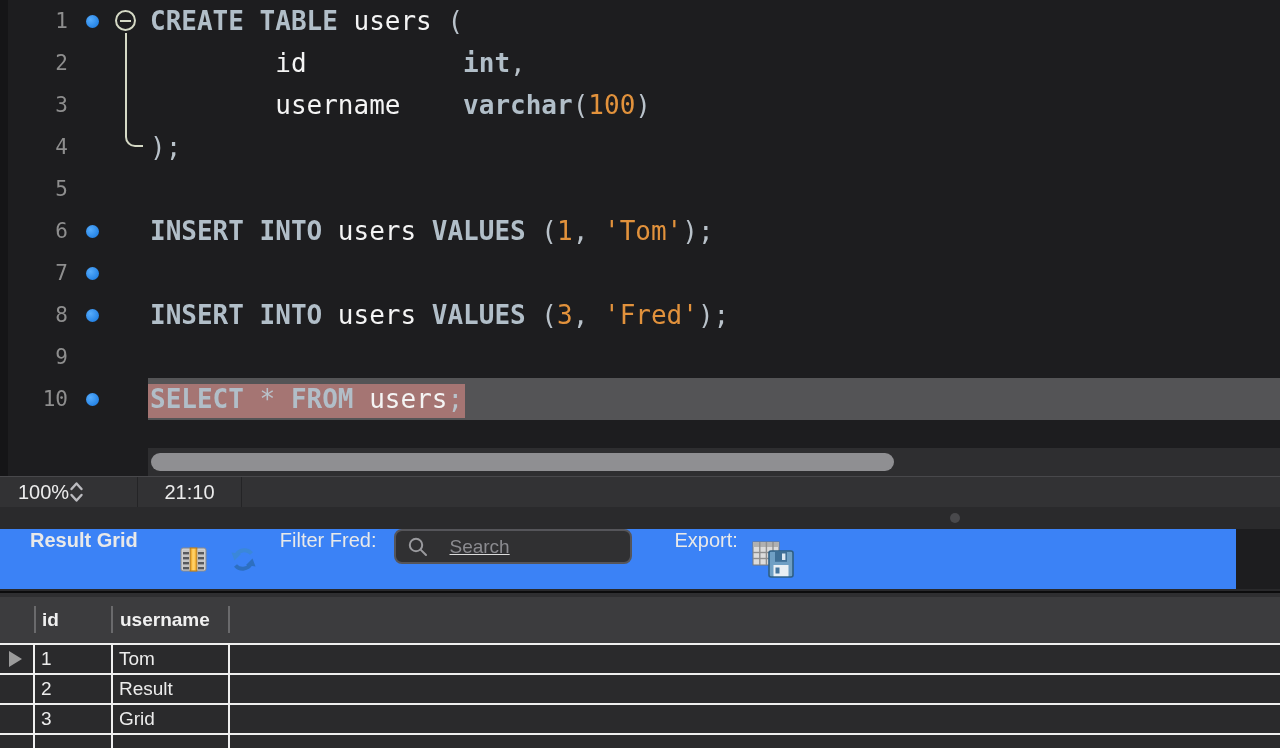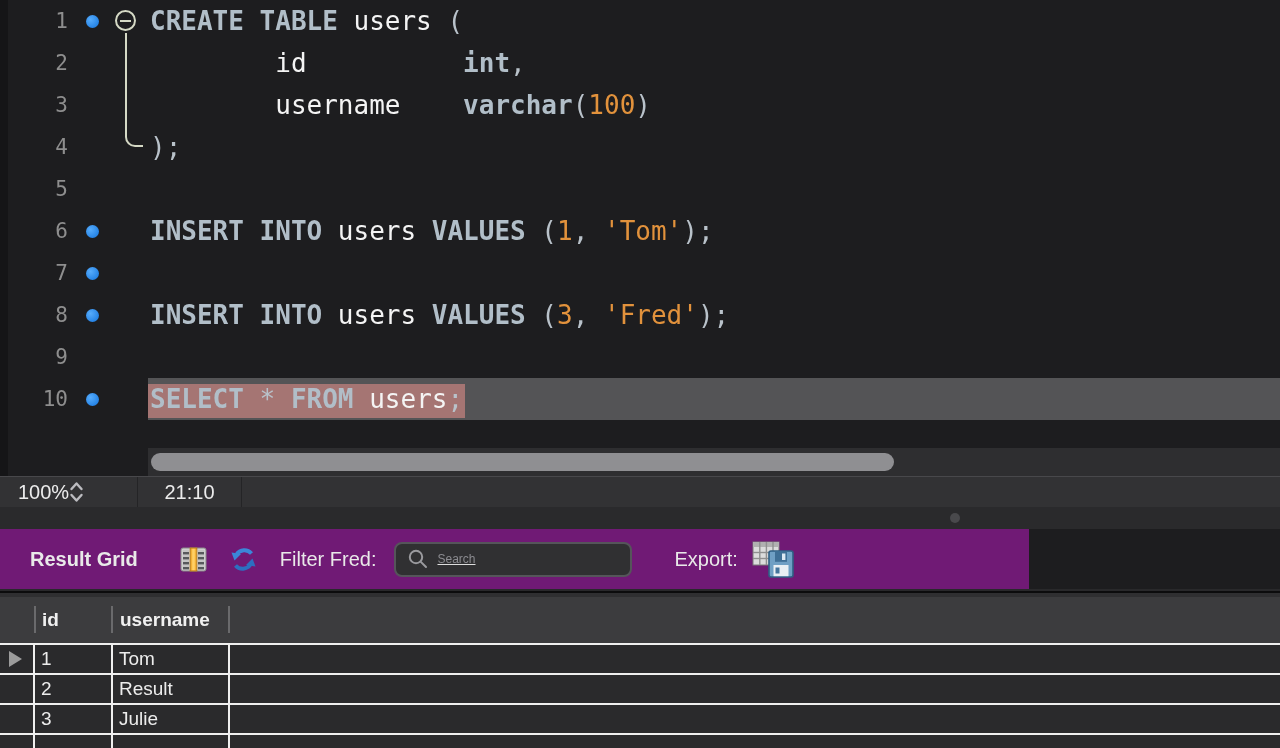--- a/index.html
+++ b/index.html
@@ -61,36 +61,36 @@
   .sb-sep { width:1px; background:#242426; }
   .sb-time { width:103px; display:flex; align-items:center; justify-content:center; }
   .sb-fill { flex:1; }
 
   
   .splitter { position:relative; width:1280px; height:22px; background:#2a2a2c; }
   .splitter-dot { position:absolute; left:950px; top:6px; width:10px; height:10px; border-radius:50%; background:#49494c; }
 
   
   .rg-toolbar {
-    display:flex; align-items:center; width:1029px; height:60px; background:#701a75;
+    display:flex; width:1236px; height:60px; background:#3b82f6;
     color:#e9e9e9; font-size:20px;
   }
   .rg-title { font-weight:bold; margin-left:30px; }
   .tb-icon { display:flex; align-items:center; }
   .i-grid { margin-left:42px; }
   .i-refresh { margin-left:22px; }
   .filter-label { margin-left:22px; }
   .search-box {
     display:flex; align-items:center; margin-left:18px; width:238px; height:35px;
     background:#303032; border:2px solid #55555a; border-radius:8px;
   }
   .search-box svg { margin-left:11px; flex:none; }
   .search-box input {
-    width:170px; margin-left:8px; background:transparent; border:none; outline:none;
-    color:#dddddd; font-family:"Liberation Sans", sans-serif; font-size:12px;text-decoration:underline;
+    width:170px; margin-left:20px; background:transparent; border:none; outline:none;
+    color:#dddddd; font-family:"Liberation Sans", sans-serif; font-size:19px;text-decoration:underline;
   }
   .search-box input::placeholder { color:#8b8b90; }
   .export-label { margin-left:42px; }
   .i-export { margin-left:14px; }
   .toolbar-edge {
     width:1280px; height:8px;
     background:linear-gradient(to bottom, #29292b 0 2px, #0c0c0d 2px 4px, #2f2f31 4px 8px);
   }
 
   
@@ -284,21 +284,21 @@
       </div>
       <div class="brow">
         <div class="gcell g-gutter"></div>
         <div class="gcell g-c0">2</div>
         <div class="gcell g-c1">Result</div>
         <div class="gcell g-fill"></div>
       </div>
       <div class="brow">
         <div class="gcell g-gutter"></div>
         <div class="gcell g-c0">3</div>
-        <div class="gcell g-c1">Julie</div>
+        <div class="gcell g-c1">Grid</div>
         <div class="gcell g-fill"></div>
       </div>
       <div class="brow partial">
         <div class="gcell g-gutter"></div>
         <div class="gcell g-c0"></div>
         <div class="gcell g-c1"></div>
         <div class="gcell g-fill"></div>
       </div>
     </div>
 

